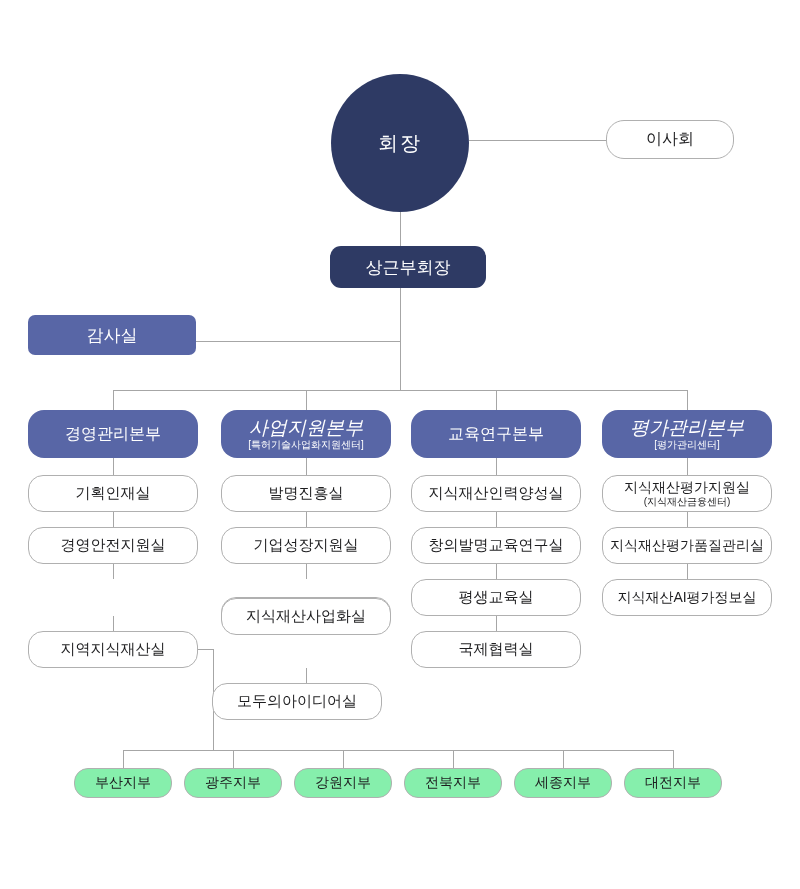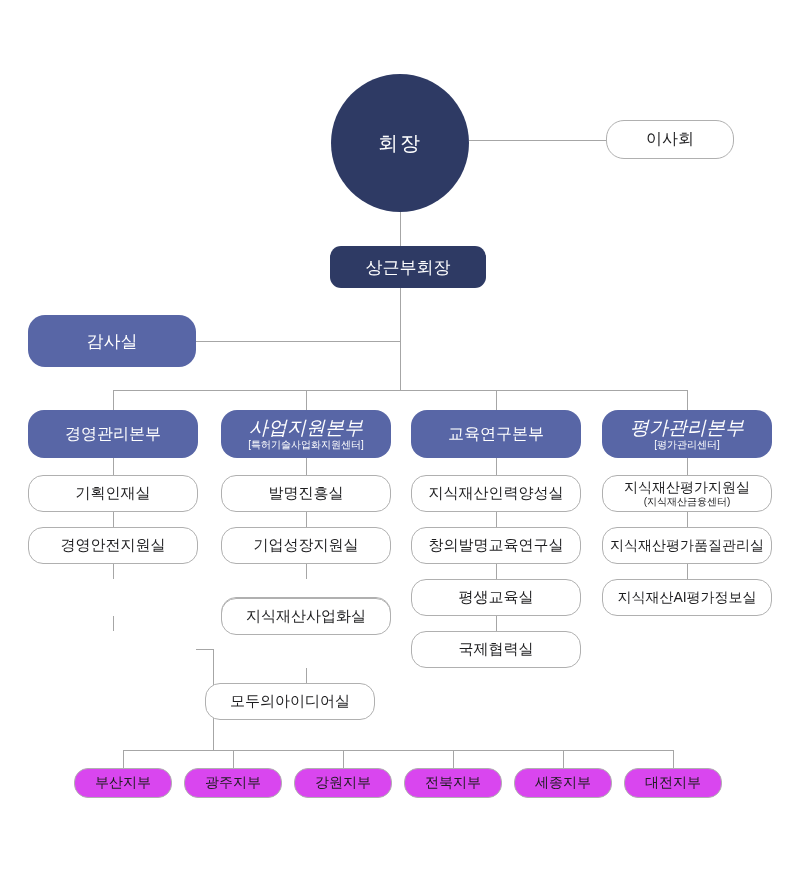--- a/index.html
+++ b/index.html
@@ -19,21 +19,21 @@
 
   .hdr{background:#5866a6;color:#ffffff;border-radius:16px;}
   .hdr-main{font-size:16px;line-height:1.15;}
   .hdr-main.small{font-size:19px;font-style:italic;}
   .hdr-sub{font-size:10px;line-height:1.2;margin-top:1px;}
 
   .white-box{background:#ffffff;border:1px solid #b0b0b0;border-radius:15px;color:#1d1d1f;font-size:15px;}
   .white-box .sub{font-size:10px;line-height:1.1;margin-top:1px;color:#1d1d1f;}
   .white-box .main.small{font-size:14px;line-height:1.1;}
 
-  .branch{background:#d946ef;border:1px solid #b0b0b0;border-radius:14px;color:#1d1d1f;font-size:14px;}
+  .branch{background:#86efac;border:1px solid #b0b0b0;border-radius:14px;color:#1d1d1f;font-size:14px;}
 </style>
 </head>
 <body>
 
 <div id="canvas">
 
   <div class="hline" style="left:469px;top:140px;width:137px;"></div>
   <div class="vline" style="left:400px;top:212px;height:34px;"></div>
   <div class="vline" style="left:400px;top:288px;height:102px;"></div>
   <div class="hline" style="left:196px;top:341px;width:204px;"></div>
@@ -78,21 +78,21 @@
   </div>
 
   <div class="node white-box" style="left:606px;top:120px;width:128px;height:39px;border-radius:18px;font-size:16px;">
     <span>이사회</span>
   </div>
 
   <div class="node navy-box" style="left:330px;top:246px;width:156px;height:42px;">
     <span>상근부회장</span>
   </div>
 
-  <div class="node slate-box" style="left:28px;top:315px;width:168px;height:52px;">
+  <div class="node slate-box" style="left:28px;top:315px;width:168px;height:40px;border-radius:7px;">
     <span>감사실</span>
   </div>
 
   <div class="node hdr" style="left:28px;top:410px;width:170px;height:48px;">
     <div class="hdr-main">경영관리본부</div>
   </div>
   <div class="node hdr" style="left:221px;top:410px;width:170px;height:48px;">
     <div class="hdr-main small">사업지원본부</div>
     <div class="hdr-sub">[특허기술사업화지원센터]</div>
   </div>
@@ -103,34 +103,37 @@
     <div class="hdr-main small">평가관리본부</div>
     <div class="hdr-sub">[평가관리센터]</div>
   </div>
 
   <div class="node white-box" style="left:28px;top:475px;width:170px;height:37px;">
     <span>기획인재실</span>
   </div>
   <div class="node white-box" style="left:28px;top:527px;width:170px;height:37px;">
     <span>경영안전지원실</span>
   </div>
+  <div class="node white-box" style="left:28px;top:631px;width:170px;height:37px;">
+    <span>지역지식재산실</span>
+  </div>
 
   <div class="node white-box" style="left:221px;top:475px;width:170px;height:37px;">
     <span>발명진흥실</span>
   </div>
   <div class="node white-box" style="left:221px;top:527px;width:170px;height:37px;">
     <span>기업성장지원실</span>
   </div>
   <div class="node white-box" style="left:221px;top:597px;width:170px;height:37px;">
     <span>지식재산거래소</span>
   </div>
   <div class="node white-box" style="left:221px;top:598px;width:170px;height:37px;">
     <span>지식재산사업화실</span>
   </div>
-  <div class="node white-box" style="left:205px;top:683px;width:170px;height:37px;">
+  <div class="node white-box" style="left:212px;top:683px;width:170px;height:37px;">
     <span>모두의아이디어실</span>
   </div>
 
   <div class="node white-box" style="left:411px;top:475px;width:170px;height:37px;">
     <span>지식재산인력양성실</span>
   </div>
   <div class="node white-box" style="left:411px;top:527px;width:170px;height:37px;">
     <span>창의발명교육연구실</span>
   </div>
   <div class="node white-box" style="left:411px;top:579px;width:170px;height:37px;">

